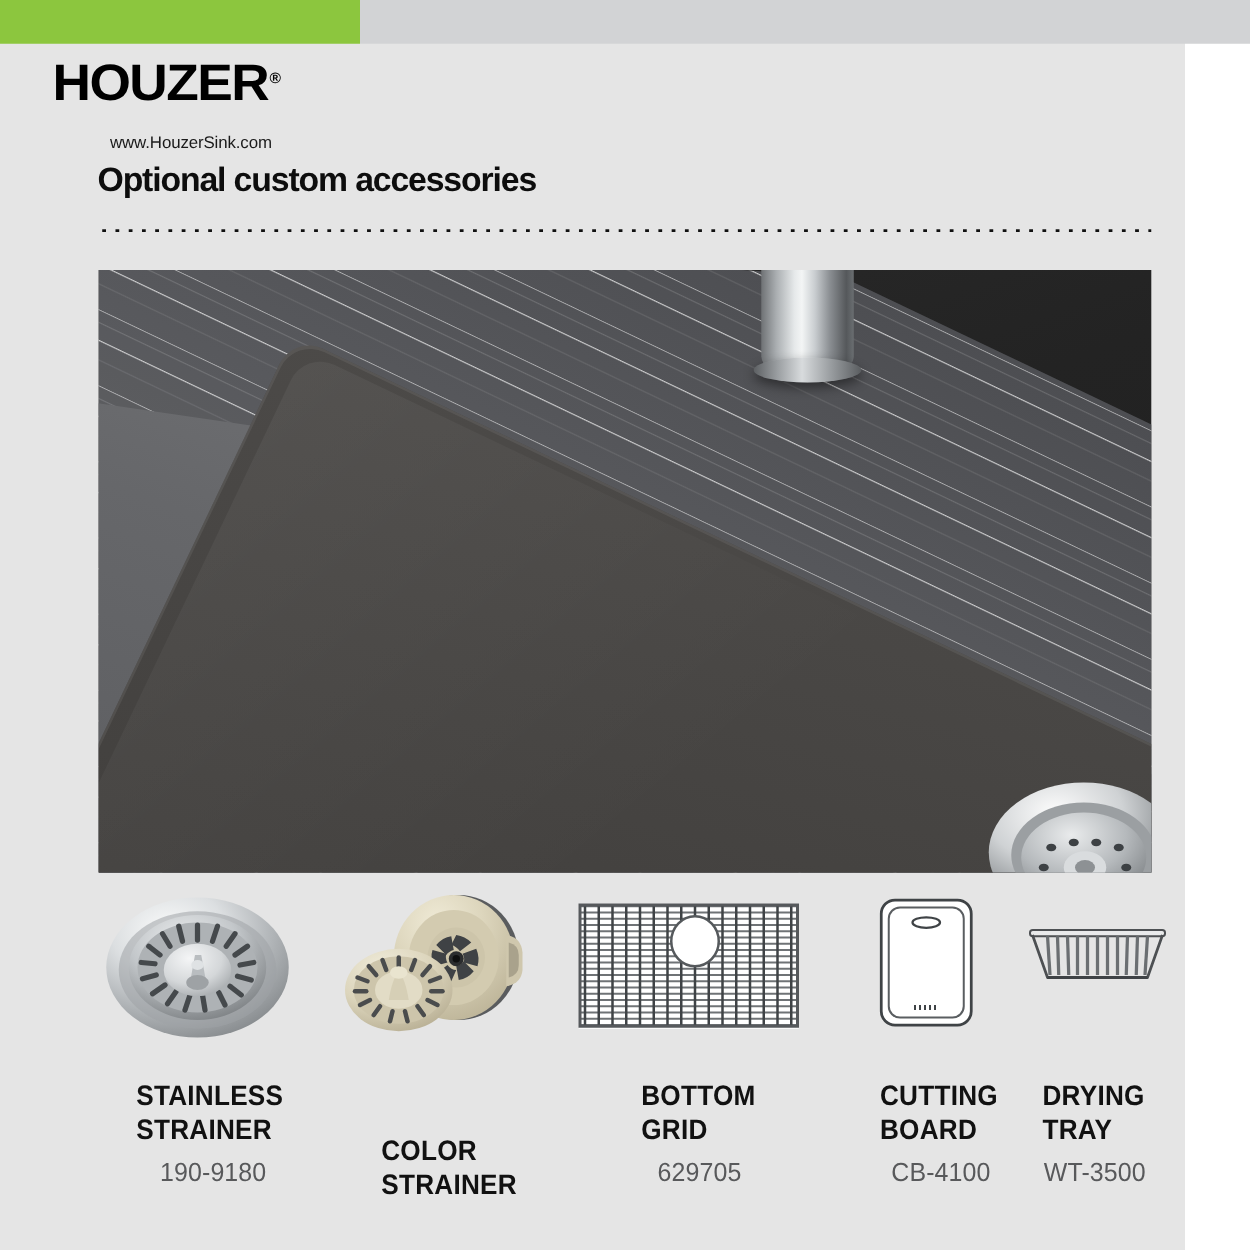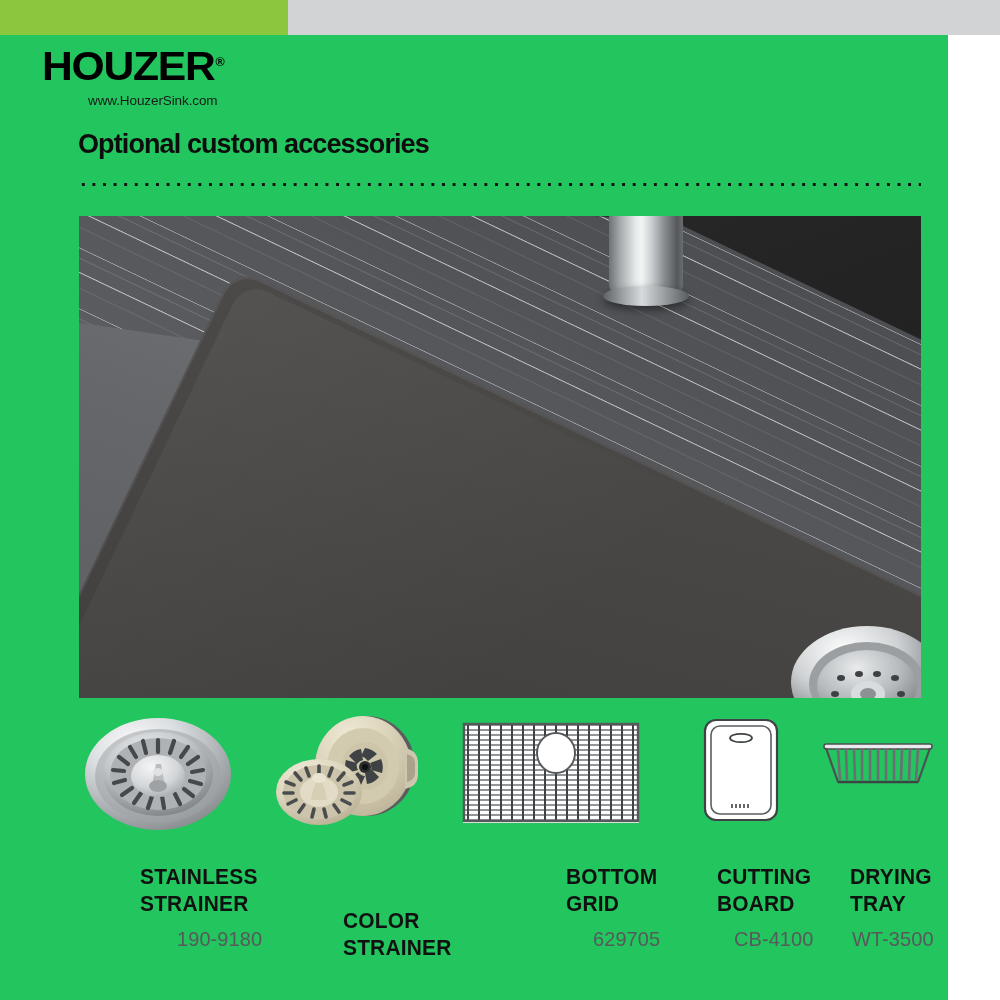--- a/index.html
+++ b/index.html
@@ -10,21 +10,21 @@
     height: 1000px;
     background: #ffffff;
     font-family: "Liberation Sans", "DejaVu Sans", sans-serif;
     overflow: hidden;
   }
 
   #page {
     position: relative;
     width: 948px;
     height: 1000px;
-    background: #22c55e;
+    background: #e5e5e5;
   }
 
   
   .topbar {
     position: absolute;
     left: 0; top: 0;
     width: 1000px;
     height: 35px;
     display: flex;
   }
@@ -55,21 +55,21 @@
     vertical-align: 14px;
     letter-spacing: 0;
     margin-left: 1px;
   }
   .brand-url {
     font-family: "Liberation Sans", "DejaVu Sans", sans-serif;
     font-size: 13.5px;
     font-weight: 400;
     color: #1a1a1a;
     letter-spacing: -0.1px;
-    margin-top: 6px;
+    margin-top: 19px;
     margin-left: 46px;
     white-space: nowrap;
   }
 
   
   .headline {
     position: absolute;
     left: 78px; top: 130px;
     font-size: 27px;
     font-weight: 700;
@@ -199,21 +199,21 @@
   .accessories {
     position: absolute;
     left: 78px; top: 712px;
     width: 860px;
     display: flex;
     align-items: flex-start;
   }
   .acc {
     display: flex;
     flex-direction: column;
-    align-items: flex-end;
+    align-items: center;
   }
   .acc-0 { width: 196px; }
   .acc-1 { width: 200px; gap: 44px; }
   .acc-2 { width: 212px; }
   .acc-3 { width: 132px; margin-left: 27px; }
   .acc-4 { width: 120px; }
 
   .acc-art {
     height: 122px;
     width: 100%;

